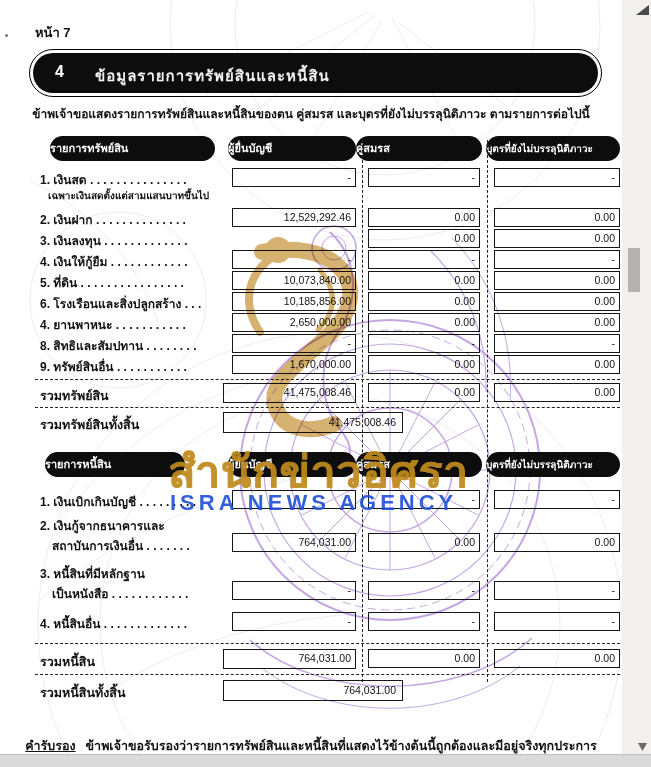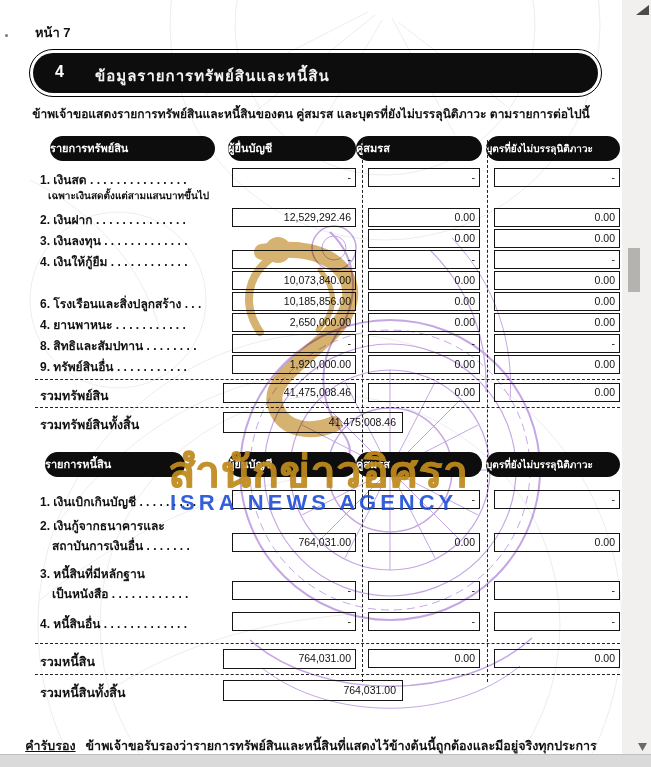--- a/index.html
+++ b/index.html
@@ -157,20 +157,21 @@
   </div>
 
   <div class="row" style="top:250px;">
     <div class="lbl">4. เงินให้กู้ยืม . . . . . . . . . . . .</div>
     <div class="cell c2">-</div>
     <div class="cell c3">-</div>
     <div class="cell c4">-</div>
   </div>
 
   <div class="row" style="top:271px;">
+    <div class="lbl">5. ที่ดิน . . . . . . . . . . . . . . . .</div>
     <div class="cell c2">10,073,840.00</div>
     <div class="cell c3">0.00</div>
     <div class="cell c4">0.00</div>
   </div>
 
   <div class="row" style="top:292px;">
     <div class="lbl">6. โรงเรือนและสิ่งปลูกสร้าง . . .</div>
     <div class="cell c2">10,185,856.00</div>
     <div class="cell c3">0.00</div>
     <div class="cell c4">0.00</div>
@@ -185,21 +186,21 @@
 
   <div class="row" style="top:334px;">
     <div class="lbl">8. สิทธิและสัมปทาน . . . . . . . .</div>
     <div class="cell c2">-</div>
     <div class="cell c3">-</div>
     <div class="cell c4">-</div>
   </div>
 
   <div class="row" style="top:355px;">
     <div class="lbl">9. ทรัพย์สินอื่น . . . . . . . . . . .</div>
-    <div class="cell c2">1,920,000.00</div>
+    <div class="cell c2">1,670,000.00</div>
     <div class="cell c3">0.00</div>
     <div class="cell c4">0.00</div>
   </div>
 
   <div class="hdash" style="top:379px;"></div>
 
   <div class="row" style="top:383px;">
     <div class="total-label">รวมทรัพย์สิน</div>
     <div class="tbox">41,475,008.46</div>
     <div class="cell c3">0.00</div>

